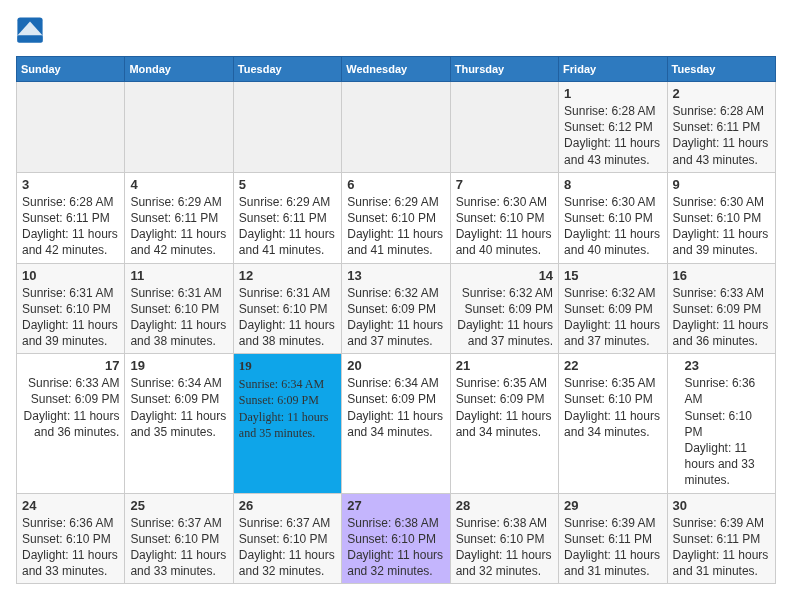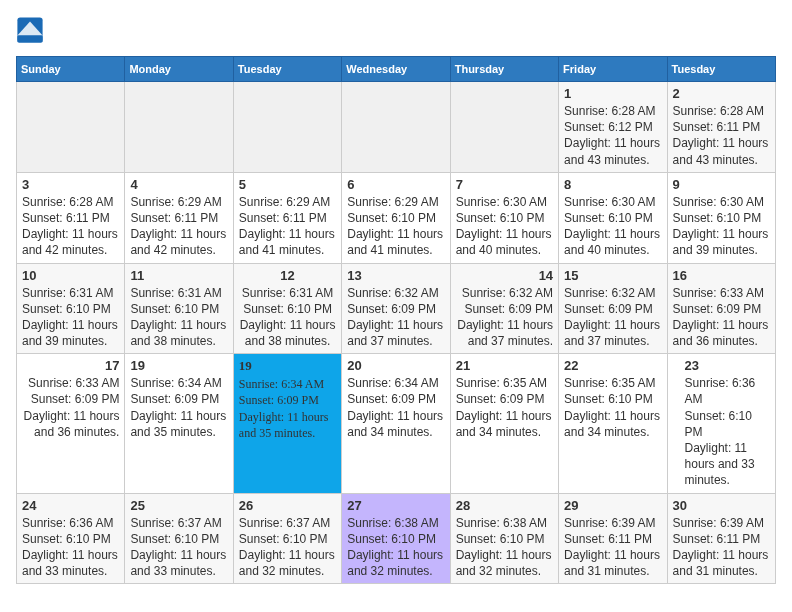--- a/index.html
+++ b/index.html
@@ -171,21 +171,21 @@
       </tr>
       <tr>
         <td style="background: rgb(247, 247, 247);">
           <span class="day-num">10</span>
           <div class="cell-text">Sunrise: 6:31 AM<br>Sunset: 6:10 PM<br>Daylight: 11 hours and 39 minutes.</div>
         </td>
         <td style="background: rgb(247, 247, 247);">
           <span class="day-num">11</span>
           <div class="cell-text">Sunrise: 6:31 AM<br>Sunset: 6:10 PM<br>Daylight: 11 hours and 38 minutes.</div>
         </td>
-        <td style="background: rgb(247, 247, 247); text-align: center;">
+        <td style="background: rgb(247, 247, 247);">
           <span class="day-num">12</span>
           <div class="cell-text">Sunrise: 6:31 AM<br>Sunset: 6:10 PM<br>Daylight: 11 hours and 38 minutes.</div>
         </td>
         <td style="background: rgb(247, 247, 247);">
           <span class="day-num">13</span>
           <div class="cell-text">Sunrise: 6:32 AM<br>Sunset: 6:09 PM<br>Daylight: 11 hours and 37 minutes.</div>
         </td>
         <td style="background: rgb(247, 247, 247); text-align: right;">
           <span class="day-num">14</span>
           <div class="cell-text">Sunrise: 6:32 AM<br>Sunset: 6:09 PM<br>Daylight: 11 hours and 37 minutes.</div>

